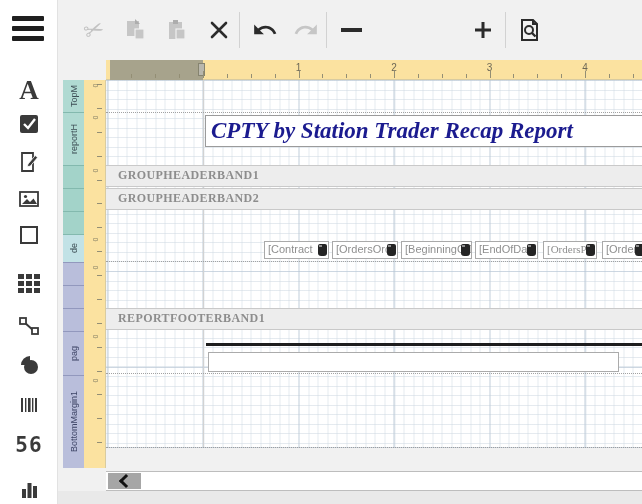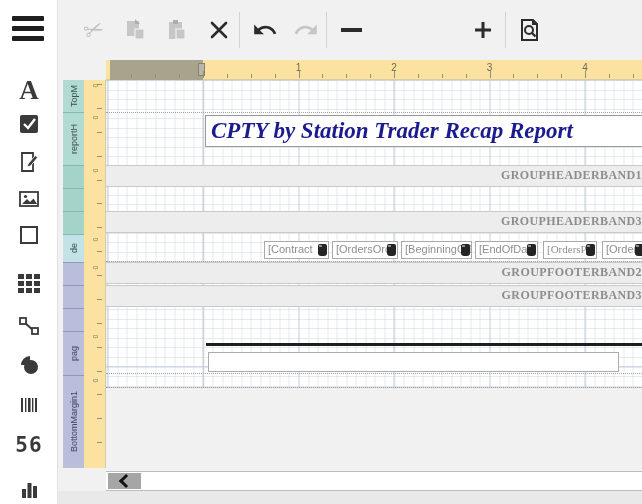--- a/index.html
+++ b/index.html
@@ -30,36 +30,36 @@
   .htick{position:absolute;bottom:1px;width:1px;background:#938e74;}
   .hnum{position:absolute;top:2px;font-size:10px;color:#6d6856;transform:translateX(-50%);}
   #vruler{position:absolute;left:84px;top:80px;width:22px;height:388px;background:#fbe2a0;border-right:1px solid #d8cba0;box-sizing:border-box;}
   .vtick{position:absolute;right:3px;height:1px;width:5px;background:#938e74;}
   .vzero{position:absolute;right:7px;font-size:7px;color:#8a8468;transform:rotate(-90deg);}
   #bandstrip{position:absolute;left:63px;top:80px;width:21px;height:388px;}
   .bsec{position:absolute;left:0;width:21px;display:flex;align-items:center;justify-content:center;overflow:hidden;box-sizing:border-box;}
   .bsec span{writing-mode:vertical-rl;transform:rotate(180deg);font-size:9px;color:#3d4e55;white-space:nowrap;}
   .bsec.lv span{color:#3d4466;}
   
-  #page{position:absolute;left:106px;top:80px;width:536px;height:308px;overflow:hidden;background-color:#fff;
+  #page{position:absolute;left:106px;top:80px;width:536px;height:368px;overflow:hidden;background-color:#fff;
     background-image:
       repeating-linear-gradient(to right, rgba(176,192,208,.55) 0 1px, transparent 1px 95.5px),
       repeating-linear-gradient(to bottom, rgba(176,192,208,.45) 0 1px, transparent 1px 95.5px),
       repeating-linear-gradient(to right, rgba(203,214,224,.5) 0 1px, transparent 1px 9.55px),
       repeating-linear-gradient(to bottom, rgba(203,214,224,.5) 0 1px, transparent 1px 9.55px);
     background-position:1.5px 0,0 0,1.5px 0,0 0;
     border-bottom:1px dotted #9f9f9f;box-sizing:border-box;}
   #marginguide{position:absolute;left:97px;top:0;bottom:0;width:1px;background:#d2d2d2;}
   .dotsep{position:absolute;left:0;width:536px;border-top:1px dotted #a2a2a2;}
   #titlebox{position:absolute;left:99px;top:35px;width:445px;height:32px;background:#fff;border:1px solid #9b9b9b;box-sizing:border-box;
             font-family:"Liberation Serif",serif;font-weight:bold;font-style:italic;font-size:23px;color:#1b1b8f;
             line-height:29px;padding-left:5px;white-space:nowrap;overflow:hidden;}
   .bandbar{position:absolute;left:0;width:536px;height:22px;background:#ededed;border-top:1px solid #c9c9c9;border-bottom:1px solid #c9c9c9;
            box-sizing:border-box;font-family:"Liberation Serif",serif;font-weight:bold;font-size:12px;letter-spacing:.4px;
-           color:#8d8d8d;line-height:19px;padding-left:12px;text-align:right;}
+           color:#8d8d8d;line-height:19px;padding-left:12px;}
   .fieldbox{position:absolute;top:161px;height:18px;background:#fff;border:1px solid #a9a9a9;box-sizing:border-box;
             font-size:11px;color:#8f8f8f;line-height:15px;padding-left:3px;white-space:nowrap;overflow:hidden;}
   .fglyph{position:absolute;right:1px;top:2px;width:9px;height:12px;background:#242424;border-radius:2px 2px 3px 3px;}
   .fglyph:before{content:"";position:absolute;left:1px;top:1px;width:3px;height:2px;background:#8f8f8f;}
   #pfline{position:absolute;left:100px;top:263px;width:436px;height:3px;background:#1e1e1e;}
   #pfbox{position:absolute;left:102px;top:272px;width:411px;height:20px;background:#fff;border:1px solid #ababab;box-sizing:border-box;}
   
   #hscroll{position:absolute;left:106px;top:471px;width:536px;height:20px;background:#fff;border-top:1px solid #bdbdbd;border-bottom:1px solid #bdbdbd;box-sizing:border-box;}
   #hscroll-btn{position:absolute;left:2px;top:1px;width:33px;height:16px;background:#a6a6a6;display:flex;align-items:center;justify-content:center;cursor:pointer;}
   #hscroll-btn i{width:7px;height:7px;border-left:3px solid #121212;border-bottom:3px solid #121212;transform:rotate(45deg);margin-left:3px;}
@@ -303,23 +303,22 @@
 
   <div id="page">
     <div id="marginguide"></div>
     <div class="dotsep" style="top:32px"></div>
     <div class="dotsep" style="top:181px"></div>
     <div class="dotsep" style="top:293px"></div>
     <div id="titlebox">CPTY by Station Trader Recap Report</div>
     <div id="pfline"></div>
     <div id="pfbox"></div>
   <div class="bandbar" style="top: 85px;">GROUPHEADERBAND1</div>
-      <div class="bandbar" style="top: 131px;">GROUPHEADERBAND3</div>
-      <div class="bandbar" style="top: 182px;">GROUPFOOTERBAND2</div>
-      <div class="bandbar" style="top: 205px;">GROUPFOOTERBAND3</div>
+      <div class="bandbar" style="top: 108px;">GROUPHEADERBAND2</div>
+      <div class="bandbar" style="top: 228px;">REPORTFOOTERBAND1</div>
       <div class="fieldbox" style="left: 158px; width: 65px;">[Contract<span class="fglyph"></span></div>
       <div class="fieldbox" style="left: 226px; width: 66px;">[OrdersOrd<span class="fglyph"></span></div>
       <div class="fieldbox" style="left: 295px; width: 71px;">[BeginningOfDa<span class="fglyph"></span></div>
       <div class="fieldbox" style="left: 369px; width: 63px;">[EndOfDat<span class="fglyph"></span></div>
       <div class="fieldbox" style="left: 437px; width: 54px; font-family: Liberation Serif, serif;">[OrdersP<span class="fglyph"></span></div>
       <div class="fieldbox" style="left: 496px; width: 44px;">[Order<span class="fglyph"></span></div>
     </div>
 
   <div id="hscroll">
     <div id="hscroll-btn">

